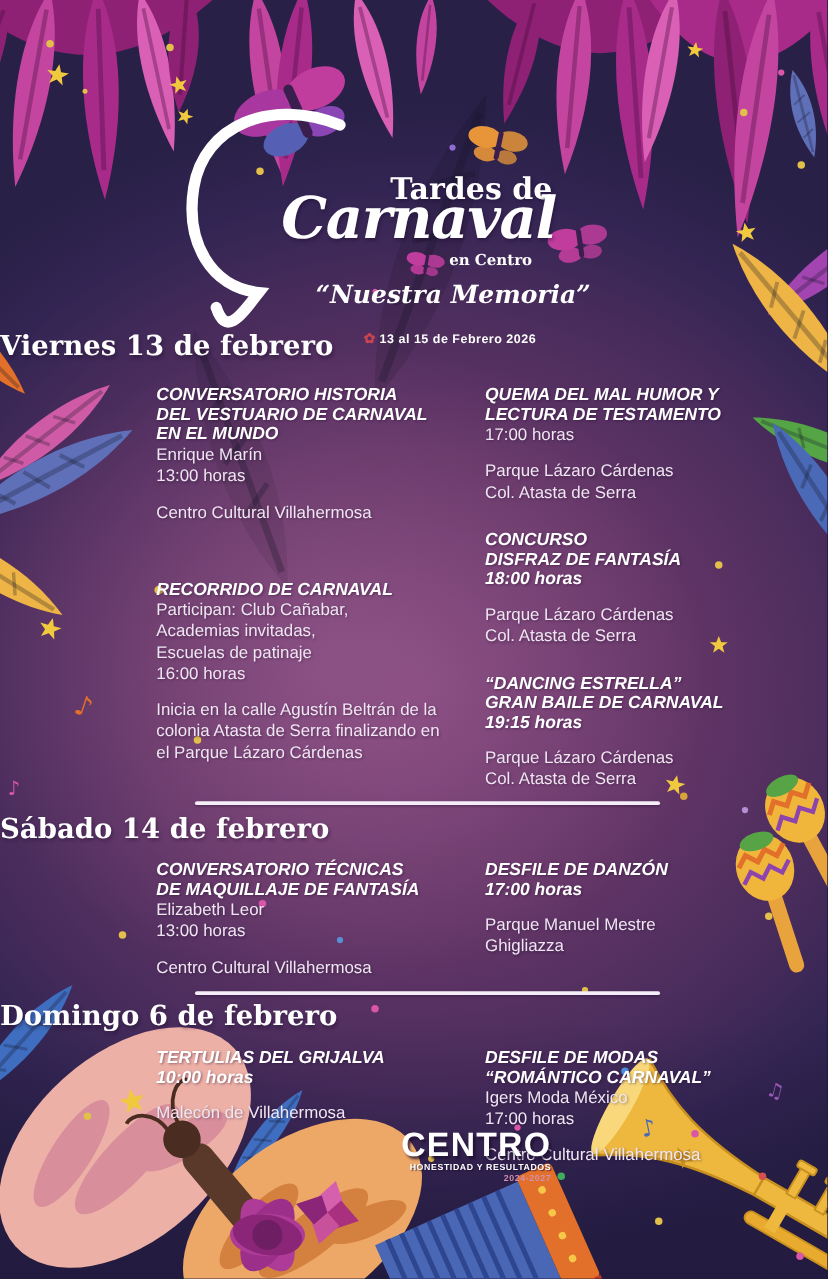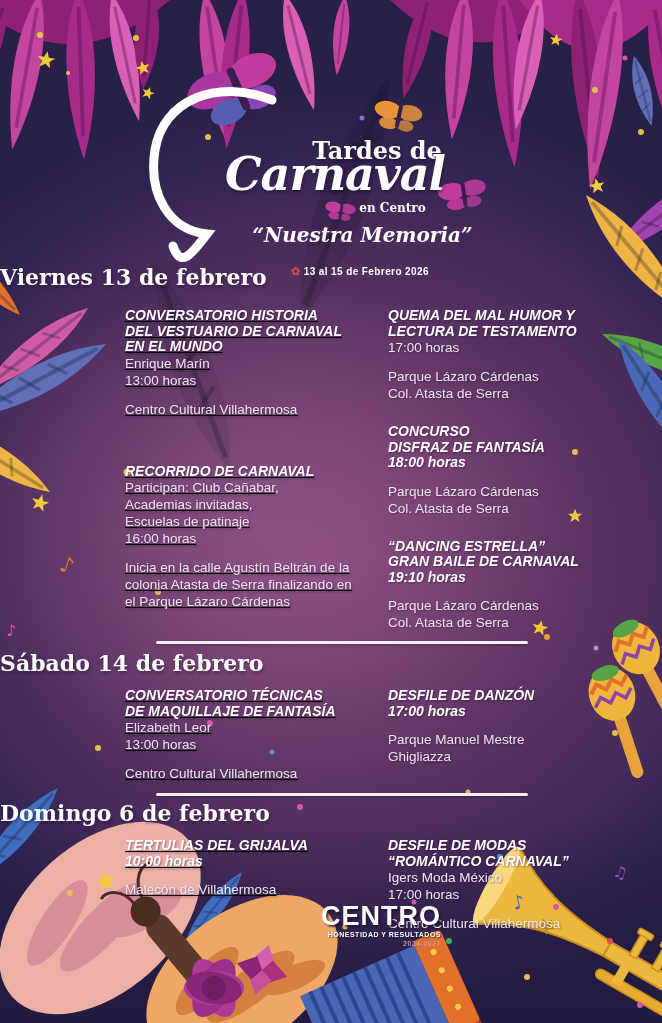--- a/index.html
+++ b/index.html
@@ -20,21 +20,21 @@
   .tagline{position:absolute;left:240px;top:223px;width:245px;text-align:center;color:#fff;font:italic 700 20px/24px "DejaVu Serif",serif;}
   .date-range{position:absolute;left:260px;top:249px;width:200px;text-align:center;color:#fff;
     font:700 10px/13px "Liberation Sans",sans-serif;letter-spacing:.4px;margin-top:16px;}
   .flower-glyph{color:#cc4450;font-size:11px;margin-right:3px;}
   .day{position:absolute;left:0;width:662px;}
   #day0{top:262px;height:380px;} #day1{top:648px;height:146px;} #day2{top:798px;height:160px;}
   .day-heading{position:absolute;top:0;left:0;width:100%;margin:0;text-align:left;color:#fff;
     font:700 22px/30px "DejaVu Serif",serif;text-shadow:1px 2px 3px rgba(30,10,45,.45);}
   .col{position:absolute;}
   #day0 .col{top:46px;} #day1 .col,#day2 .col{top:40px;}
-  .col.left{left:125px;width:248px;text-decoration:underline;} .col.right{left:388px;width:200px;}
+  .col.left{left:125px;width:248px;} .col.right{left:388px;width:200px;}
   .event+.event{margin-top:22px;}
   #day0 .col.left .event+.event{margin-top:46px;}
   .t{font:italic 700 14px/15.5px "Liberation Sans",sans-serif;color:#fff;white-space:nowrap;text-shadow:1px 1px 2px rgba(40,15,50,.45);}
   .d{font:400 13.5px/17px "Liberation Sans",sans-serif;color:#efe6f2;white-space:nowrap;text-shadow:1px 1px 2px rgba(40,15,50,.4);}
   .loc{margin-top:12px;}
   .divider{position:absolute;left:156px;width:372px;height:2.5px;background:#f5eef8;border-radius:2px;box-shadow:0 1px 2px rgba(30,10,45,.4);}
   #divA{top:641px;} #divB{top:793px;}
   .footer{position:absolute;left:231px;top:902px;width:210px;text-align:right;color:#fff;}
   .footer-logo{font:700 27px/28px "Liberation Sans",sans-serif;letter-spacing:1px;text-shadow:2px 2px 2px rgba(30,15,50,.75);}
   .footer-sub{font:700 7px/9px "Liberation Sans",sans-serif;letter-spacing:.5px;text-shadow:1px 1px 1px rgba(30,15,50,.7);}
@@ -308,21 +308,21 @@
             <div class="t">DISFRAZ DE FANTASÍA</div>
             <div class="t">18:00 horas</div>
             <div class="loc">
               <div class="d">Parque Lázaro Cárdenas</div>
               <div class="d">Col. Atasta de Serra</div>
             </div>
           </div>
           <div class="event">
             <div class="t">“DANCING ESTRELLA”</div>
             <div class="t">GRAN BAILE DE CARNAVAL</div>
-            <div class="t">19:10 horas</div>
+            <div class="t">19:15 horas</div>
             <div class="loc">
               <div class="d">Parque Lázaro Cárdenas</div>
               <div class="d">Col. Atasta de Serra</div>
             </div>
           </div>
         </div>
     </section>
 
     <div class="divider" id="divA"></div>
 

